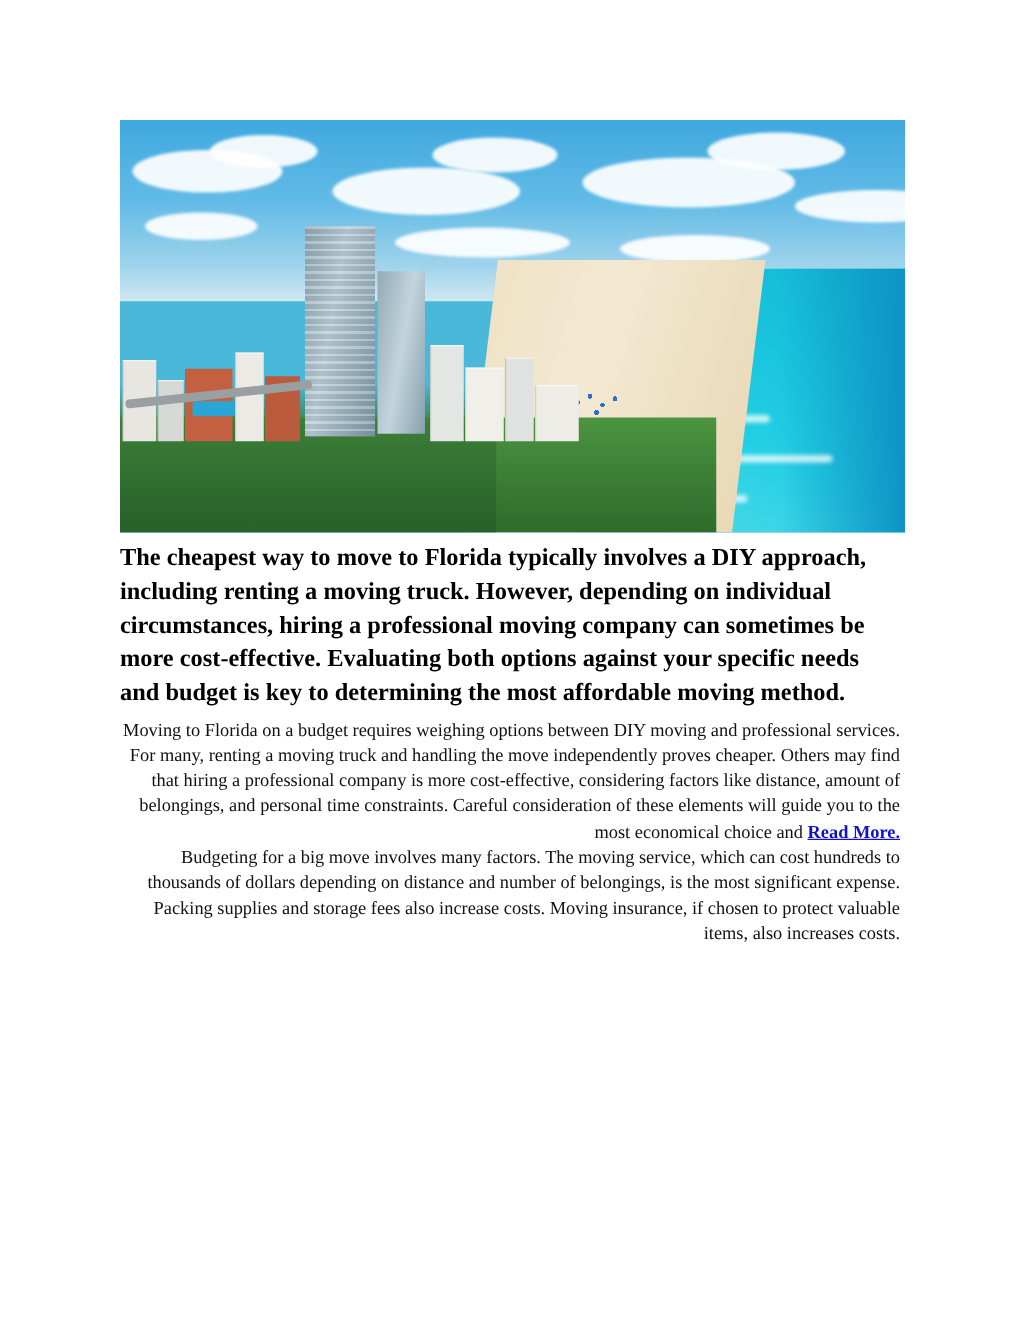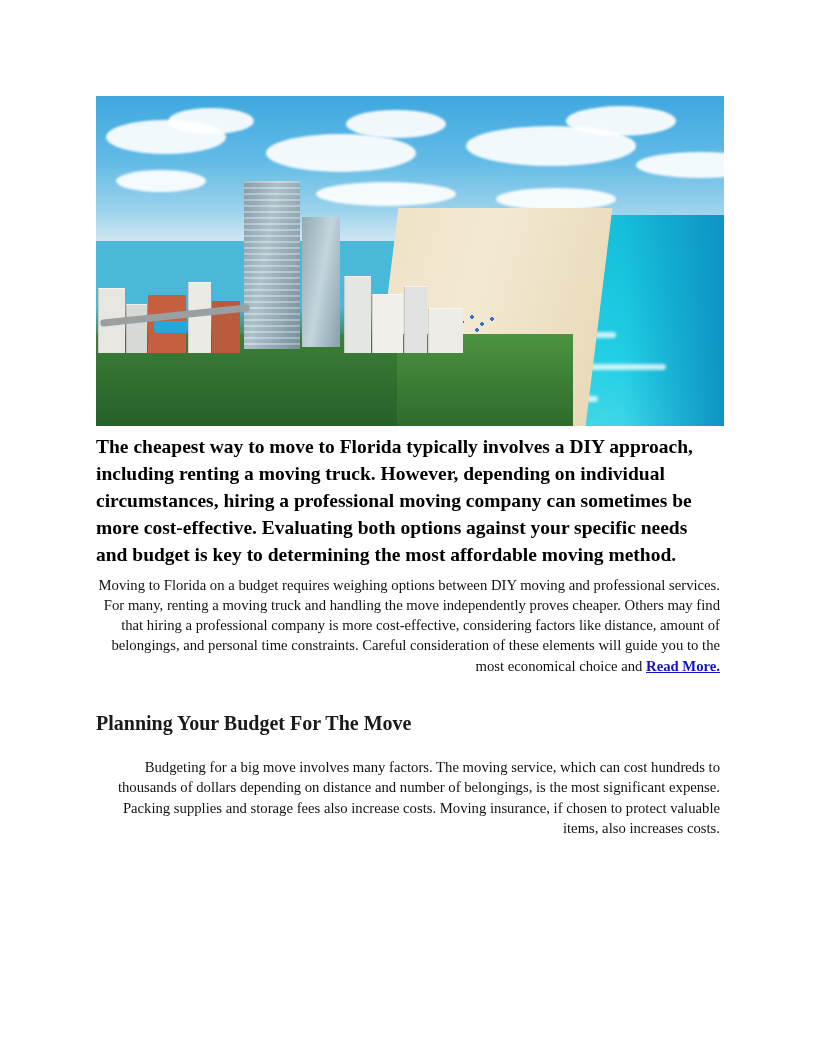--- a/index.html
+++ b/index.html
@@ -245,17 +245,16 @@
       <div class="bldg" style="left:332px; width:34px; height:44px; background:#eeece6;"></div>
       <div class="road"></div>
       <div class="pool"></div>
     </div>
   </div>
 
   <p class="lead">The cheapest way to move to Florida typically involves a DIY approach, including renting a moving truck. However, depending on individual circumstances, hiring a professional moving company can sometimes be more cost-effective. Evaluating both options against your specific needs and budget is key to determining the most affordable moving method.</p>
 
   <p class="body-text"><span>Moving to Florida on a budget requires weighing options between DIY moving and professional services. For many, renting a moving truck and handling the move independently proves cheaper. Others may find that hiring a professional company is more cost-effective, considering factors like distance, amount of belongings, and personal time constraints. Careful consideration of these elements will guide you to the most economical choice and </span><a class="read-more" href="#">Read More.</a></p>
 
-  <h2 class="section-heading">Planning Your Budget For The Move</h2>
 
   <p class="body-text">Budgeting for a big move involves many factors. The moving service, which can cost hundreds to thousands of dollars depending on distance and number of belongings, is the most significant expense. Packing supplies and storage fees also increase costs. Moving insurance, if chosen to protect valuable items, also increases costs.</p>
 
 </div>
 
 </body></html>

